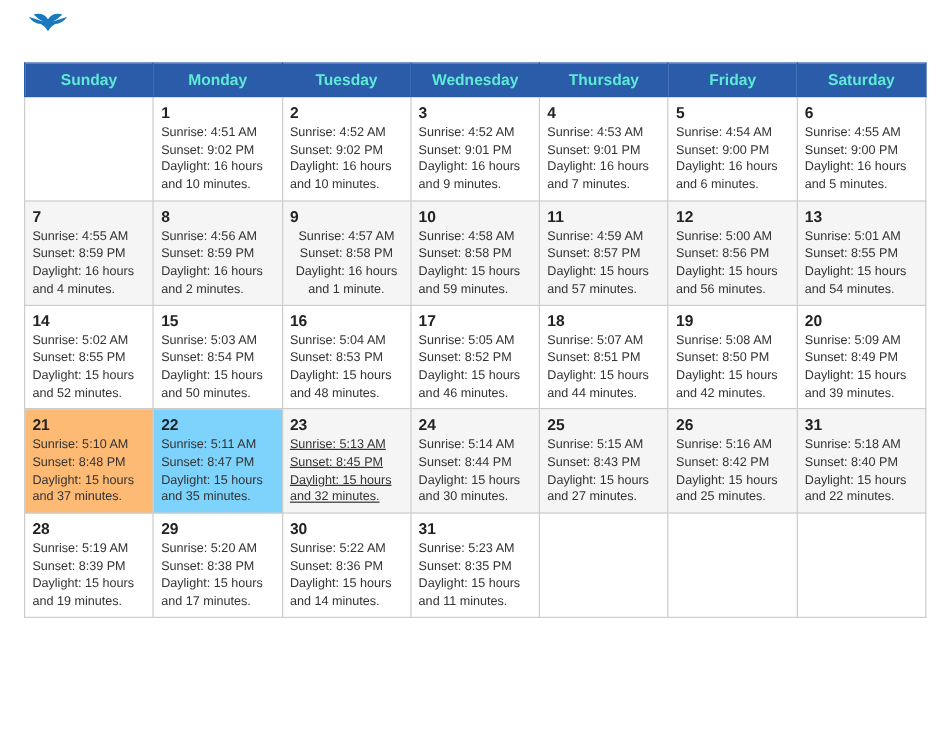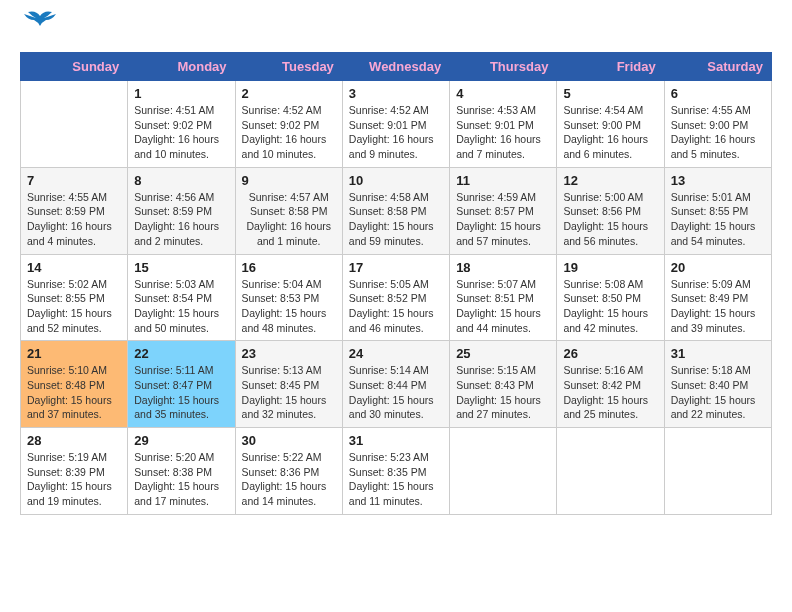--- a/index.html
+++ b/index.html
@@ -44,22 +44,22 @@
       color: #333;
       margin-top: 2px;
     }
     .calendar {
       width: 100%;
       border-collapse: collapse;
       font-size: 11px;
     }
     .calendar th {
       background-color: #2a5caa;
-      color: #f9a8d4;
-      text-align: right;
+      color: #5eead4;
+      text-align: center;
       padding: 6px 8px;
       font-size: 13px;
       font-weight: bold;
       border: 1px solid #2a5caa;
     }
     .calendar td {
       border: 1px solid #ccc;
       vertical-align: top;
       padding: 5px 6px;
       width: 107px;
@@ -276,21 +276,21 @@
         </td>
         <td style="background: #7dd3fc;">
           <span class="day-number">22</span>
           <div class="day-info" style="white-space: pre-line;">Sunrise: 5:11 AM
 Sunset: 8:47 PM
 Daylight: 15 hours
 and 35 minutes.</div>
         </td>
         <td style="background: rgb(245, 245, 245);">
           <span class="day-number">23</span>
-          <div class="day-info" style="white-space: pre-line;">Sunrise: 5:13 AM
+          <div class="day-info" style="white-space: pre-line; text-decoration: underline;">Sunrise: 5:13 AM
 Sunset: 8:45 PM
 Daylight: 15 hours
 and 32 minutes.</div>
         </td>
         <td style="background: rgb(245, 245, 245);">
           <span class="day-number">24</span>
           <div class="day-info" style="white-space: pre-line;">Sunrise: 5:14 AM
 Sunset: 8:44 PM
 Daylight: 15 hours
 and 30 minutes.</div>

